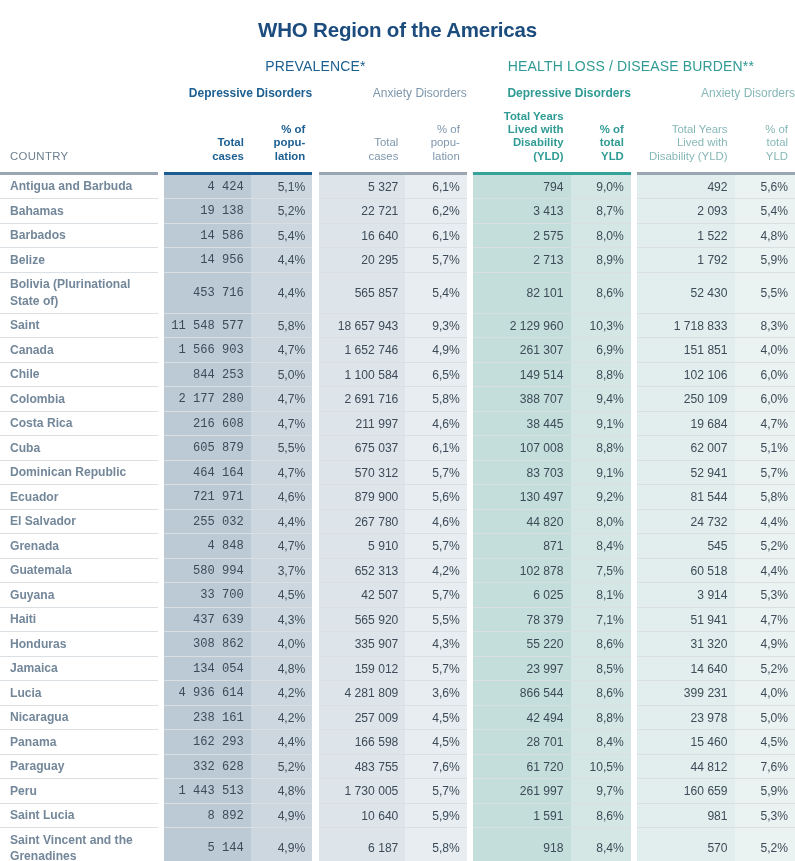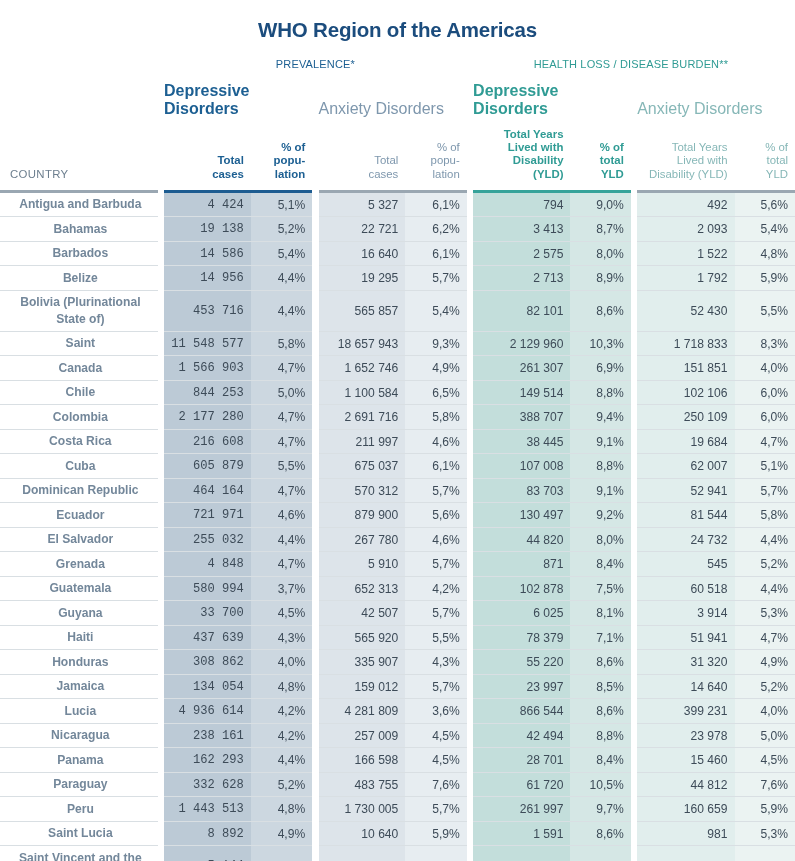--- a/index.html
+++ b/index.html
@@ -44,32 +44,32 @@
   col.c-anx-pct { width: 58px; }
   col.c-hdep-tot{ width: 92px; }
   col.c-hdep-pct{ width: 57px; }
   col.c-hanx-tot{ width: 92px; }
   col.c-hanx-pct{ width: 57px; }
 
   
   .sec-head td {
     padding: 10px 0 9px 0;
     text-align: center;
-    font-size: 11px;
+    font-size: 14px;
     letter-spacing: 0.15px;
     vertical-align: bottom;
   }
   .sec-prev  { color: #1c5f92; }
   .sec-hloss { color: #2f9b94; }
 
   
   .grp-head td {
     padding: 3px 0 10px 0;
-    text-align: left;
-    font-size: 16px;
+    text-align: right;
+    font-size: 12px;
     vertical-align: bottom;
   }
   .grp-dep-blue { color: #1c5f92; font-weight: bold; }
   .grp-anx-blue { color: #7e97ad; }
   .grp-dep-teal { color: #2f9b94; font-weight: bold; }
   .grp-anx-teal { color: #86b7b7; }
 
   
   .col-head td {
     vertical-align: bottom;
@@ -94,21 +94,21 @@
   tbody tr td {
     font-size: 12.1px;
     padding: 3.5px 7px 3.5px 7px;
     text-align: right;
     color: #3d4b58;
     border-top: 1px solid #ffffff;
     border-bottom: 1px solid #d9dfe3;
     height: 20px;
   }
   tbody tr td.country {
-    text-align: center;
+    text-align: left;
     padding-left: 10px;
     font-weight: bold;
     color: #73879a;
     font-size: 12.1px;
     line-height: 16.5px;
   }
   tbody tr td.gapcell {
     border-bottom: none;
     border-top: none;
     background: #ffffff !important;
@@ -254,21 +254,21 @@
           <td class="gapcell"></td>
           <td class="bg-hanx-tot">1 522</td>
           <td class="bg-hanx-pct">4,8%</td>
         </tr>
         <tr>
           <td class="country">Belize</td>
           <td class="gapcell"></td>
           <td class="bg-dep-tot">14 956</td>
           <td class="bg-dep-pct">4,4%</td>
           <td class="gapcell"></td>
-          <td class="bg-anx-tot">19 295</td>
+          <td class="bg-anx-tot">20 295</td>
           <td class="bg-anx-pct">5,7%</td>
           <td class="gapcell"></td>
           <td class="bg-hdep-tot">2 713</td>
           <td class="bg-hdep-pct">8,9%</td>
           <td class="gapcell"></td>
           <td class="bg-hanx-tot">1 792</td>
           <td class="bg-hanx-pct">5,9%</td>
         </tr>
         <tr>
           <td class="country">Bolivia (Plurinational State of)</td>

